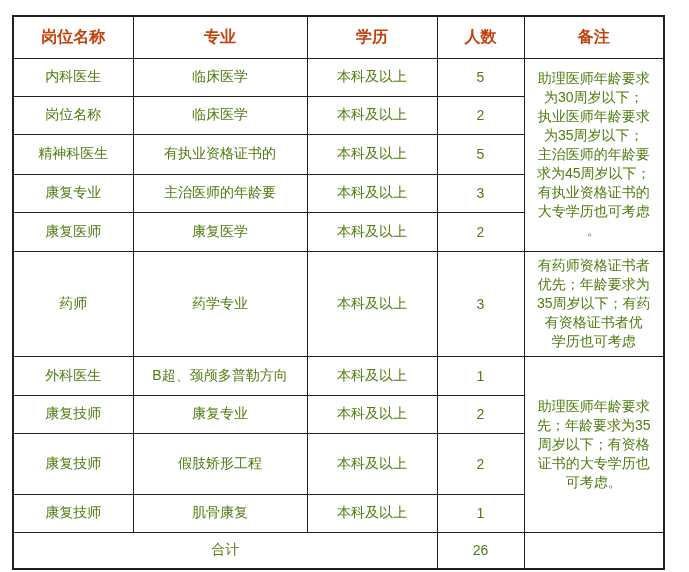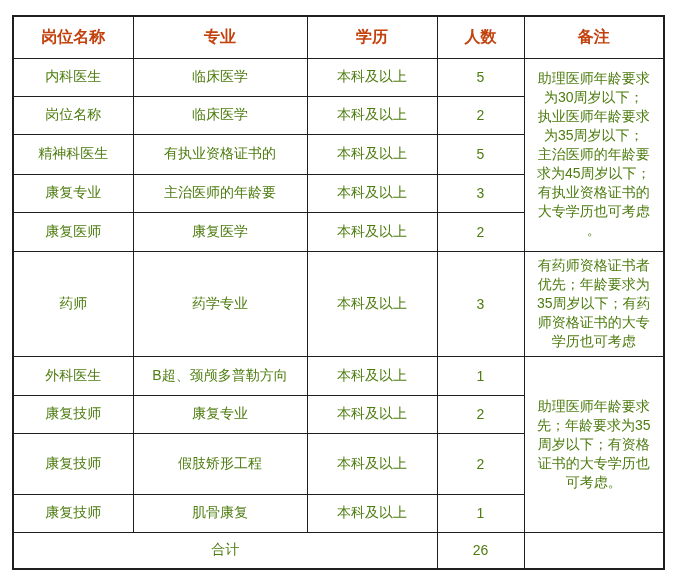--- a/index.html
+++ b/index.html
@@ -109,21 +109,21 @@
       <td class="count">2</td>
     </tr>
     <tr style="height:105px">
       <td>药师</td>
       <td>药学专业</td>
       <td>本科及以上</td>
       <td class="count">3</td>
       <td class="remark">有药师资格证书者
 优先；年龄要求为
 35周岁以下；有药
-师资格证书的大专
+有资格证书者优
 学历也可考虑</td>
     </tr>
     <tr style="height:39px">
       <td>外科医生</td>
       <td>B超、颈颅多普勒方向</td>
       <td>本科及以上</td>
       <td class="count">1</td>
       <td class="remark" rowspan="4">助理医师年龄要求
 先；年龄要求为35
 周岁以下；有资格

